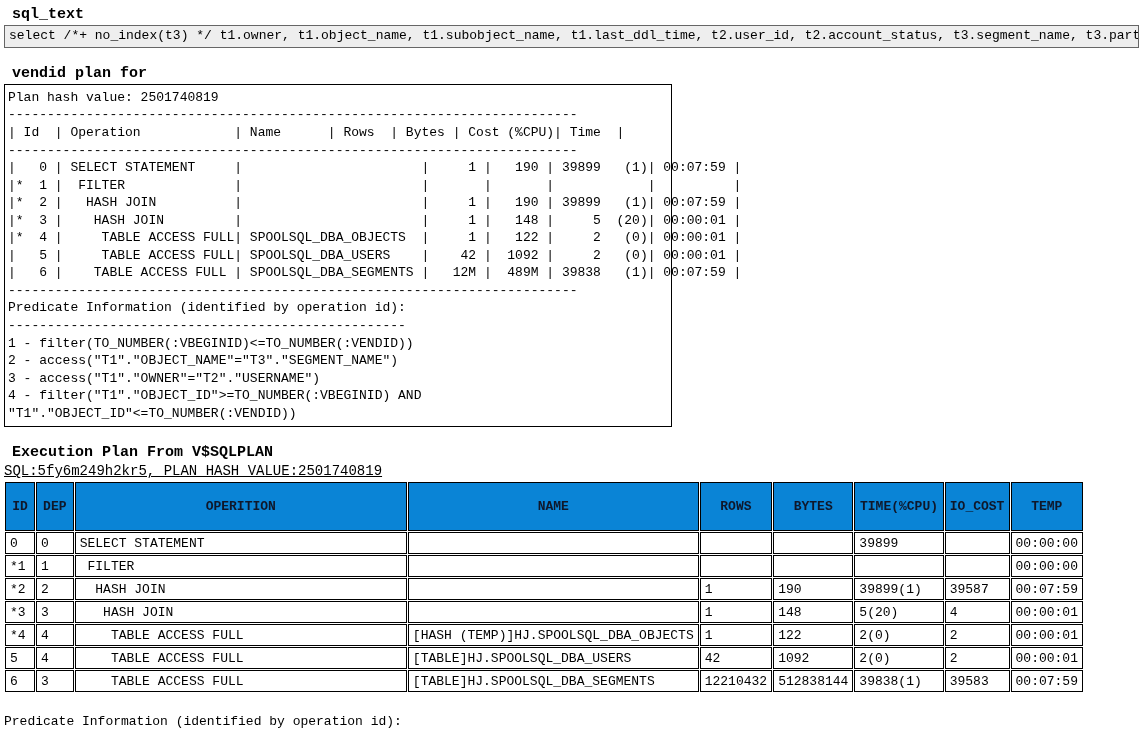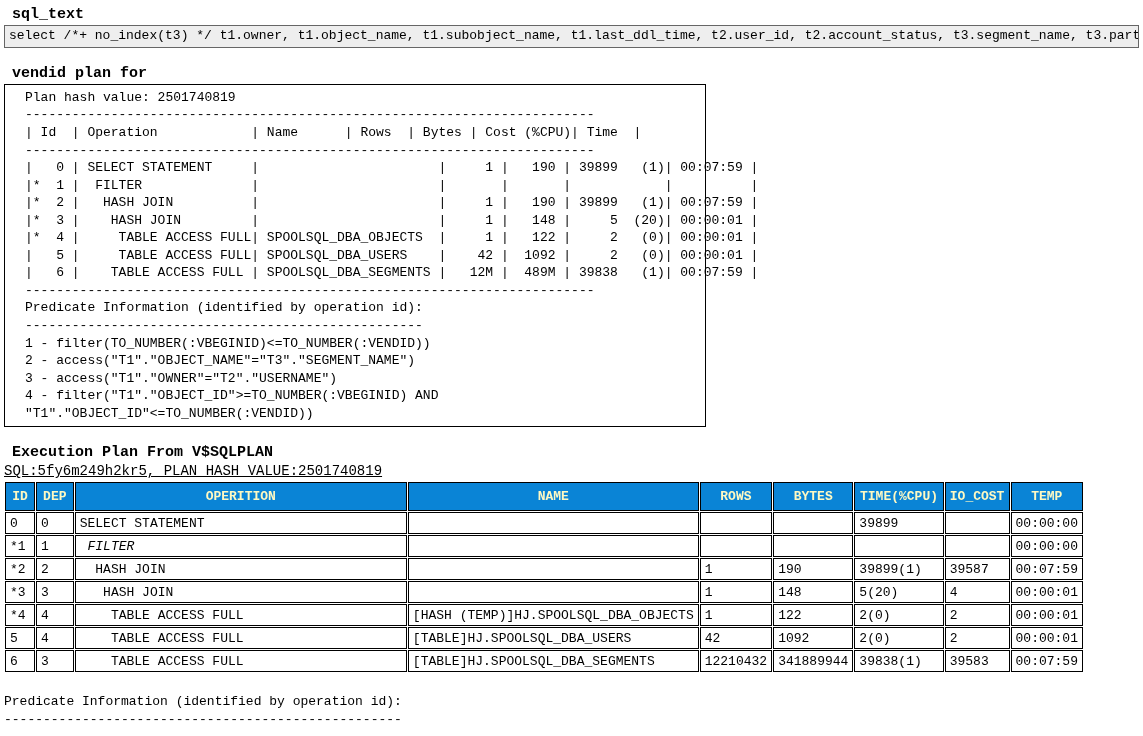--- a/index.html
+++ b/index.html
@@ -19,45 +19,45 @@
     border: 1px solid #666;
     padding: 2px 4px;
     font-size: 13px;
     line-height: 1.3;
     background: #eee;
     white-space: nowrap;
     overflow: hidden;
   }
   .plan-box {
     border: 1px solid #000;
-    padding: 4px 20px;
+    padding: 4px 3px;
     width: 660px;
     font-size: 13px;
     line-height: 1.35;
     white-space: pre;
     margin-top: 2px;
   }
   .vsqlplan-info {
     font-size: 14px;
     margin-top: 2px;
     text-decoration: underline;
   }
   table.plan-table {
     border-collapse: separate;
     border-spacing: 1px;
     width: 1080px;
     font-size: 13px;
     margin-top: 2px;
   }
   table.plan-table th {
     background: #0a84d6;
-    color: #fef9c3;
+    color: #0f172a;
     font-weight: bold;
     border: 1px solid #000;
-    padding: 6px 4px;
+    padding: 16px 4px;
     text-align: center;
   }
   table.plan-table td {
     border: 1px solid #000;
     padding: 2px 4px;
     height: 16px;
     white-space: nowrap;
   }
   .pred-info {
     font-size: 13px;
@@ -123,21 +123,21 @@
         <td></td>
         <td></td>
         <td></td>
         <td>39899</td>
         <td></td>
         <td>00:00:00</td>
       </tr>
       <tr>
         <td>*1</td>
         <td>1</td>
-        <td style="white-space: pre; font-style: italic;">&nbsp;FILTER</td>
+        <td style="white-space: pre;">&nbsp;FILTER</td>
         <td></td>
         <td></td>
         <td></td>
         <td></td>
         <td></td>
         <td>00:00:00</td>
       </tr>
       <tr>
         <td>*2</td>
         <td>2</td>
@@ -181,21 +181,21 @@
         <td>2(0)</td>
         <td>2</td>
         <td>00:00:01</td>
       </tr>
       <tr>
         <td>6</td>
         <td>3</td>
         <td style="white-space: pre;">&nbsp;&nbsp;&nbsp;&nbsp;TABLE&nbsp;ACCESS&nbsp;FULL</td>
         <td>[TABLE]HJ.SPOOLSQL_DBA_SEGMENTS</td>
         <td>12210432</td>
-        <td>341889944</td>
+        <td>512838144</td>
         <td>39838(1)</td>
         <td>39583</td>
         <td>00:07:59</td>
       </tr>
     </tbody>
 </table>
 
 <div class="pred-info" id="pred-info">Predicate Information (identified by operation id):
 ---------------------------------------------------
 

